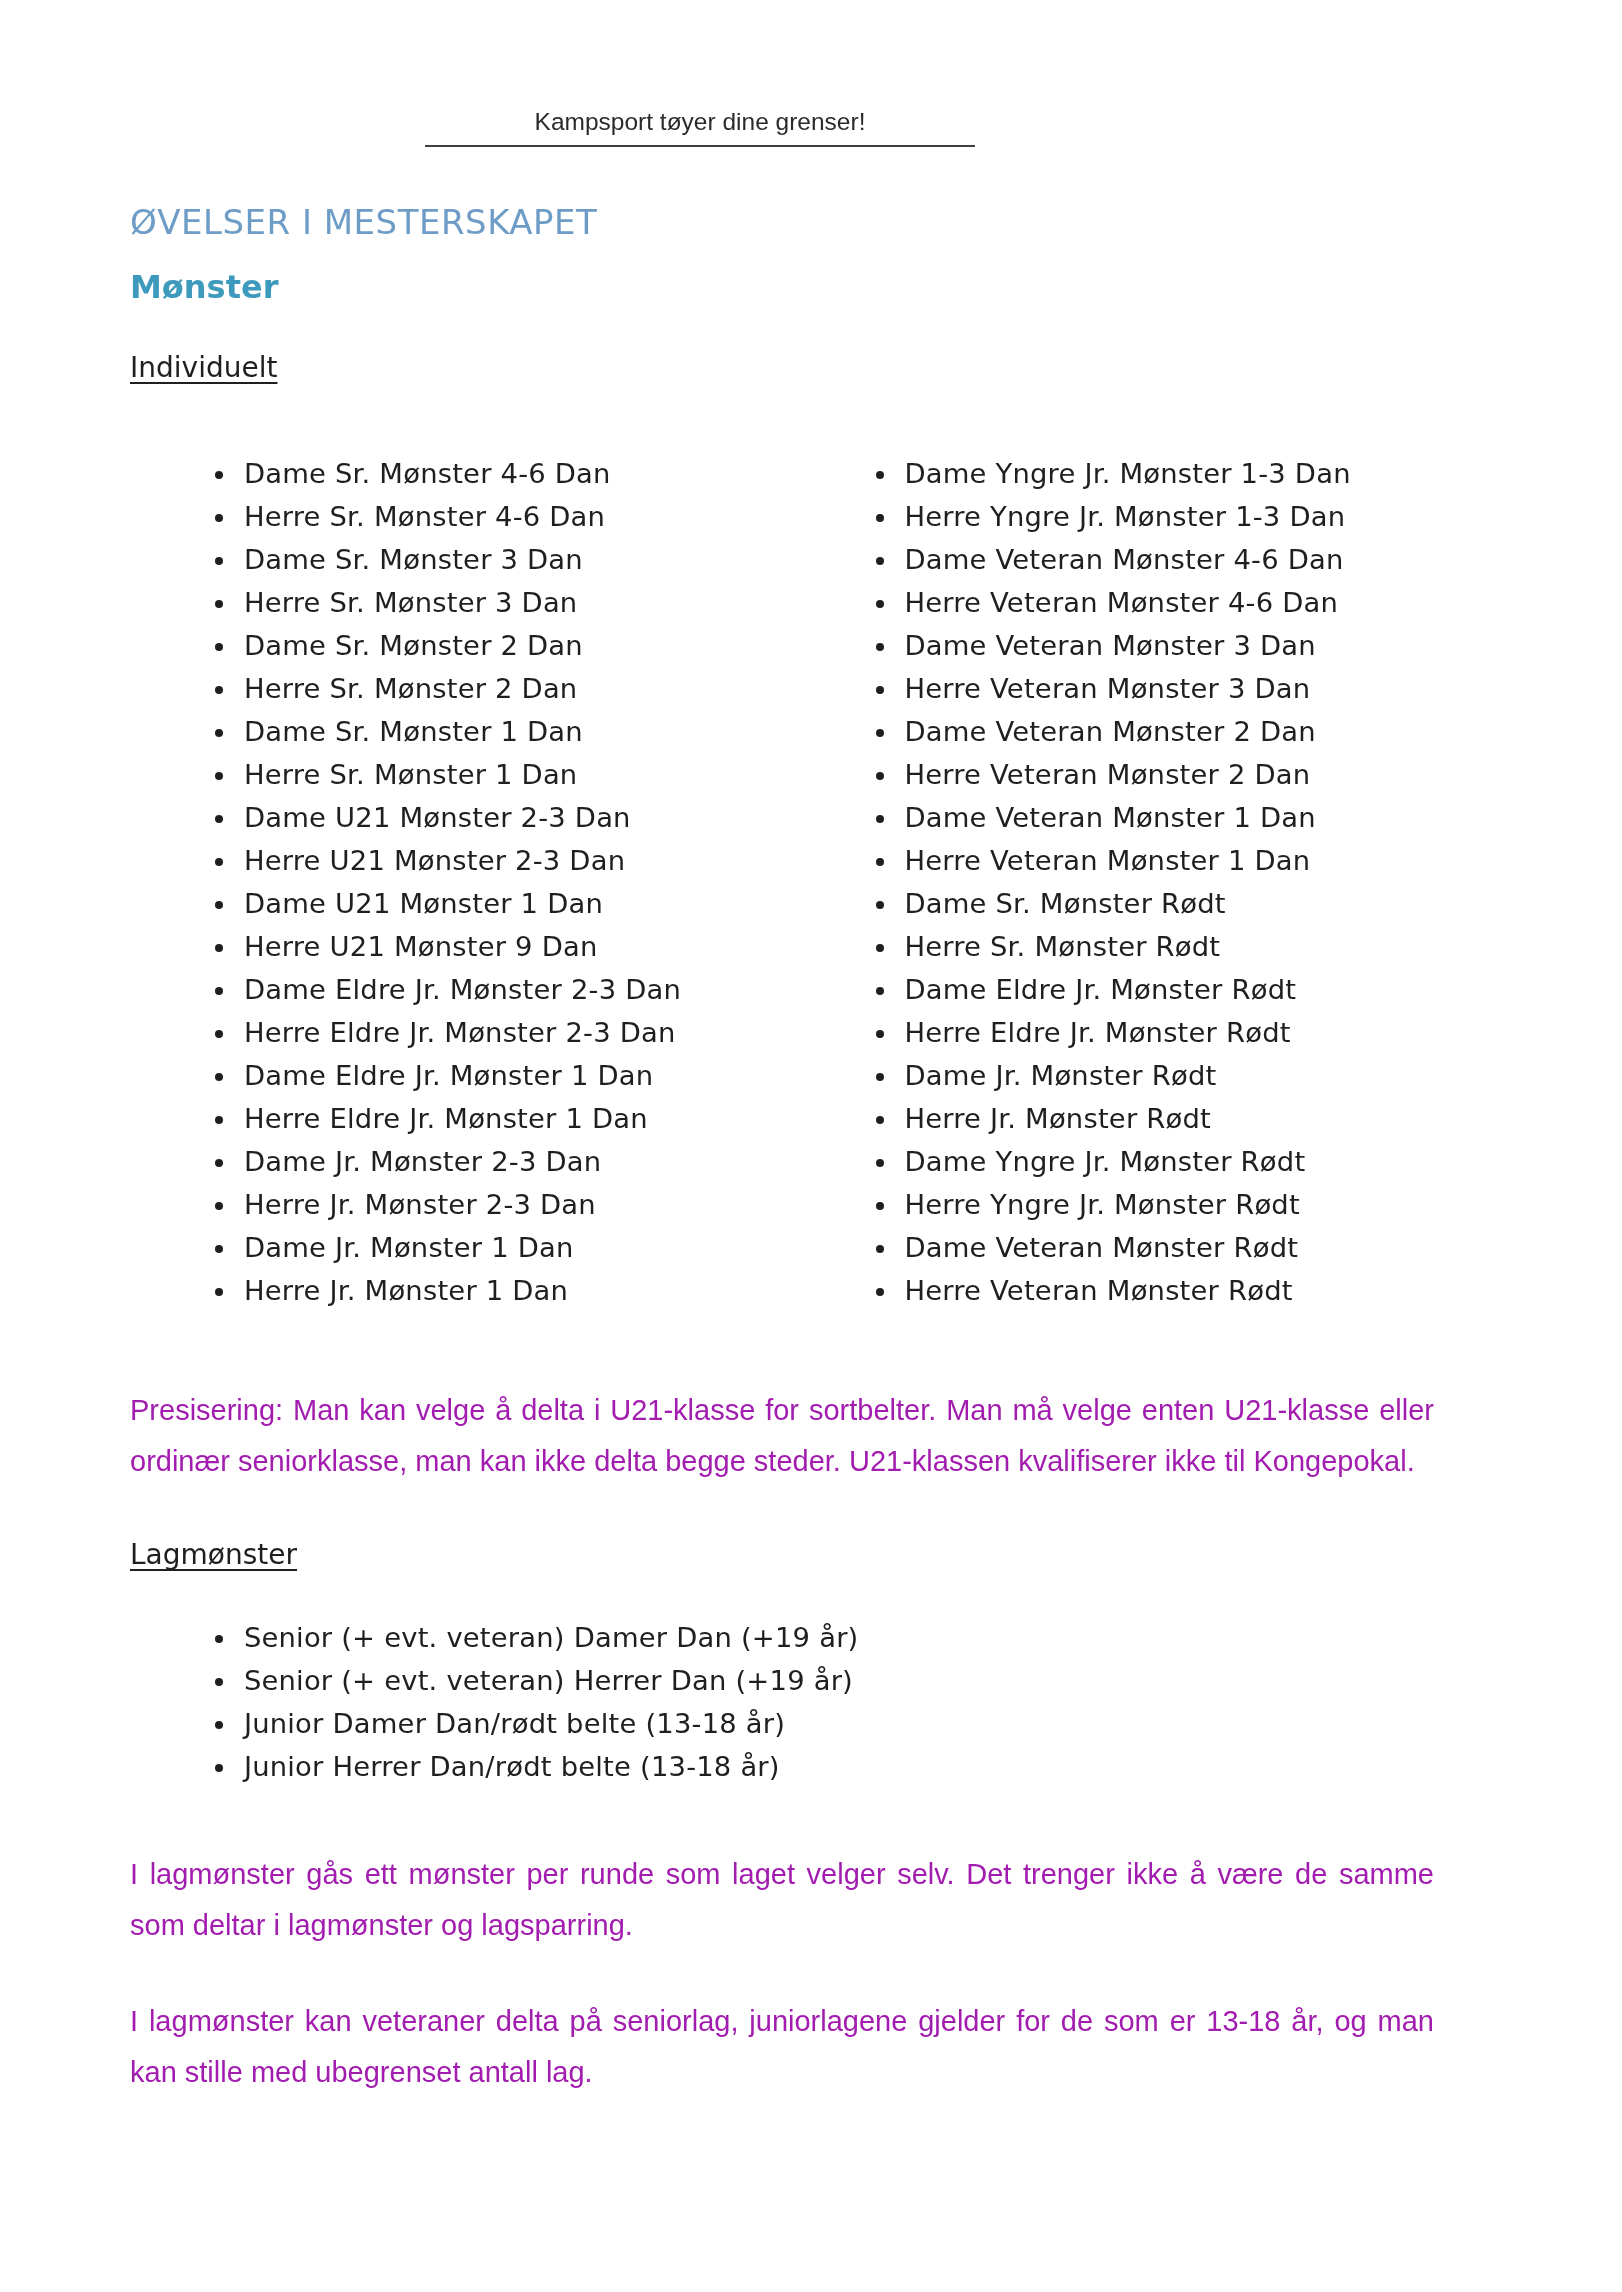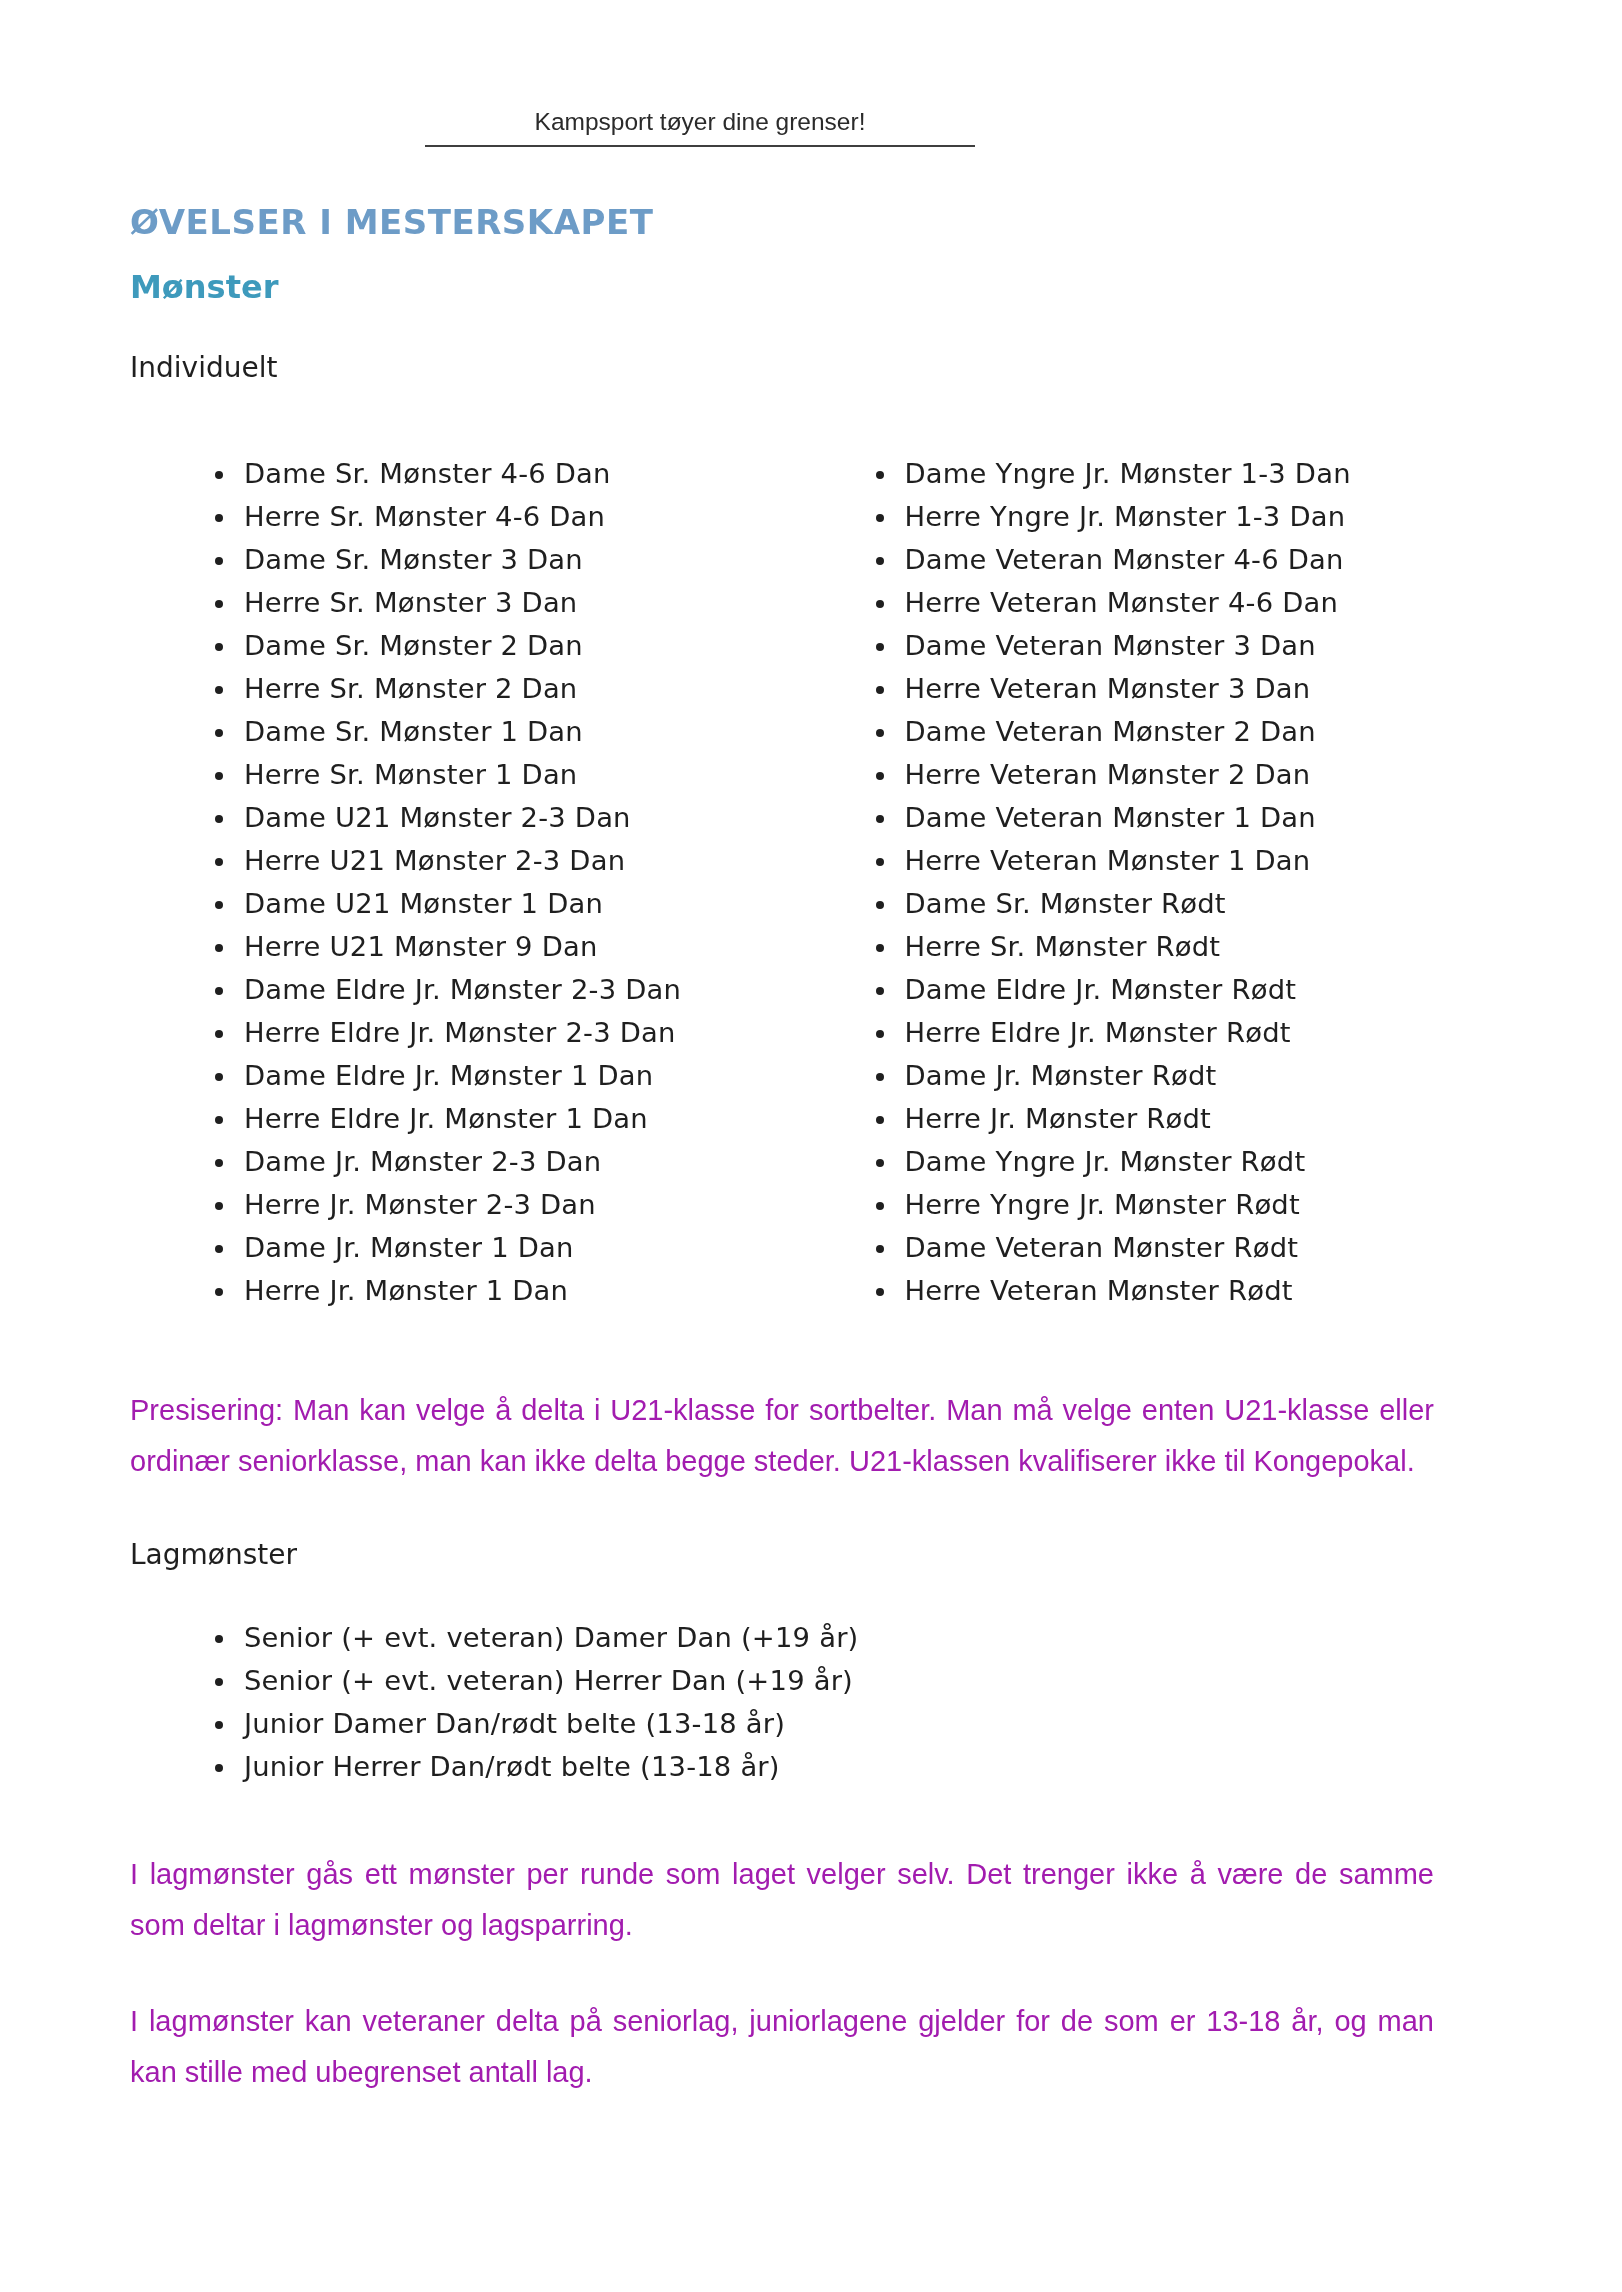--- a/index.html
+++ b/index.html
@@ -24,33 +24,34 @@
     padding: 0 110px 8.8px 110px;
     border-bottom: 2px solid #3f3f3f;
   }
 
   
   .content { margin-left: 130px; width: 1304px; }
 
   .page-title {
     margin-top: 55px;
     font-size: 34px;
-    font-weight: bold;
+    font-weight: normal;
     color: #6d9cc7;
     letter-spacing: 0.5px;
   }
   .section-title {
     font-size: 32px;
     font-weight: bold;
     color: #3e9abc;
   }
   .subsection {
     margin-top: 45px;
     font-size: 28px;
     color: #1f1f1f;
+    text-decoration: underline;
     text-underline-offset: 4.9px;
   }
 
   .columns { display: flex; margin-top: 68px; }
   ul.blist {
     list-style: disc;
     margin: 0;
     font-size: 27.4px;
     line-height: 43px;
     letter-spacing: 0.2px;

